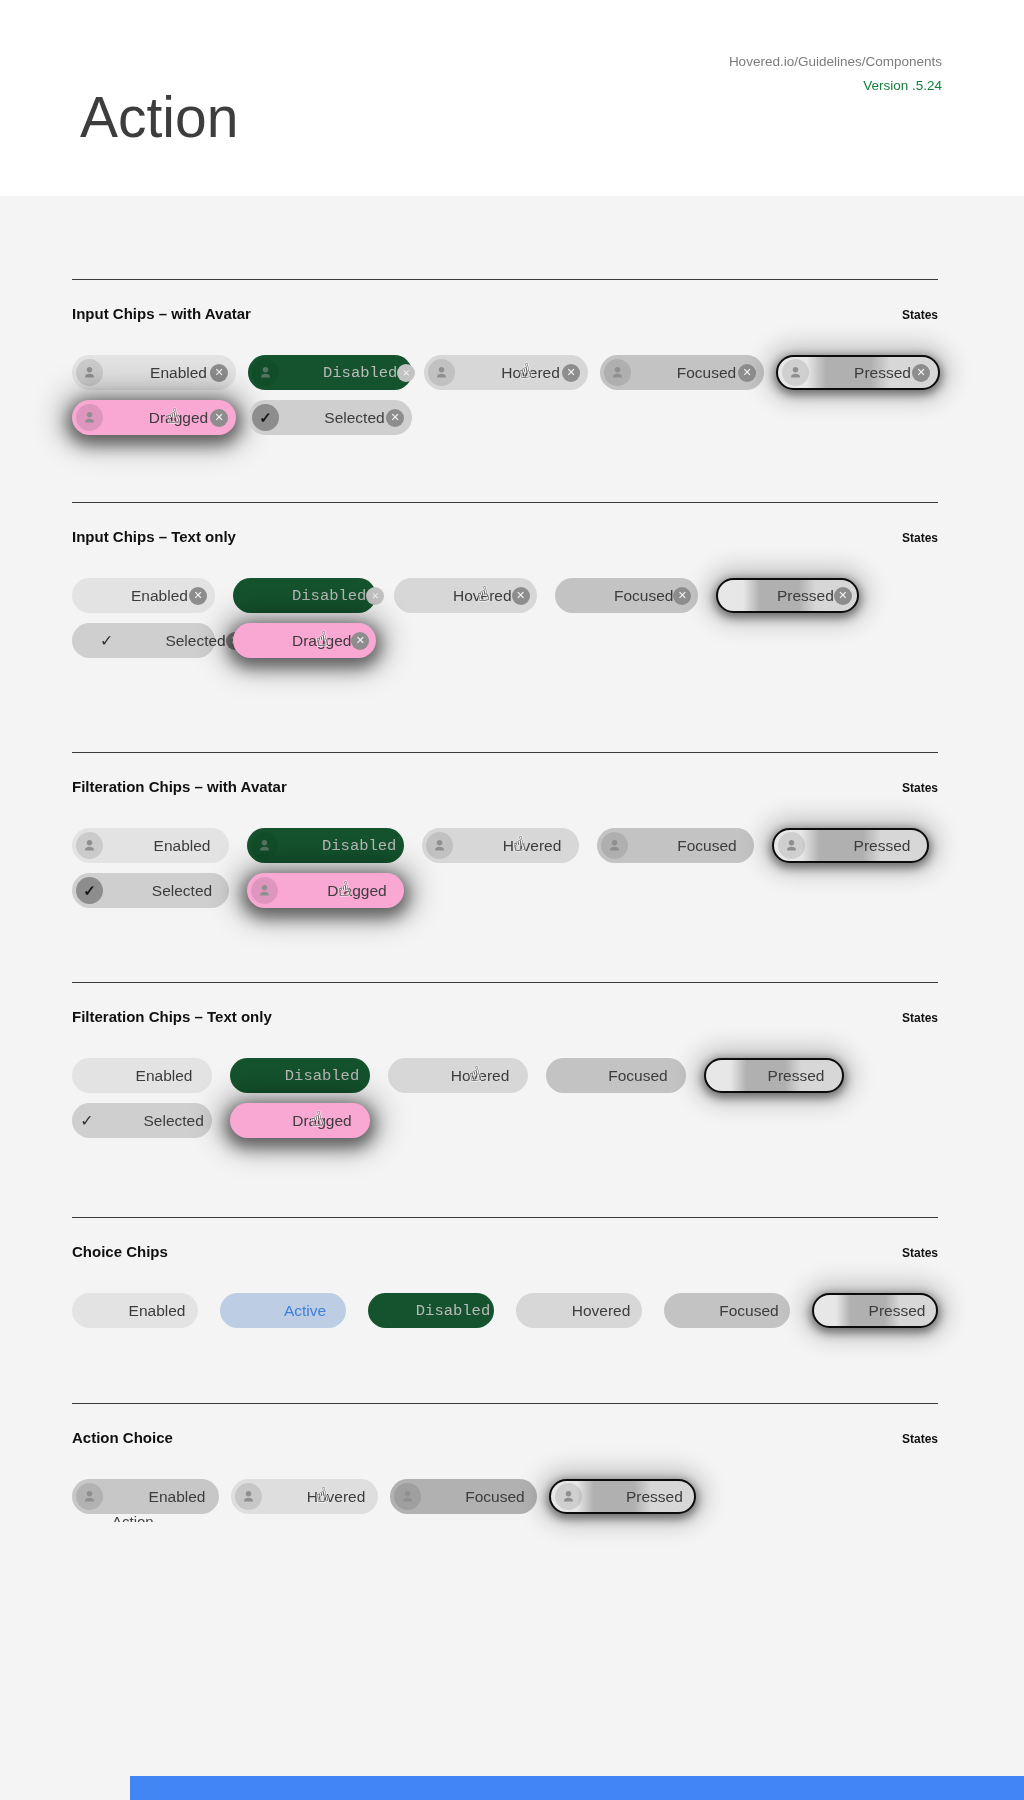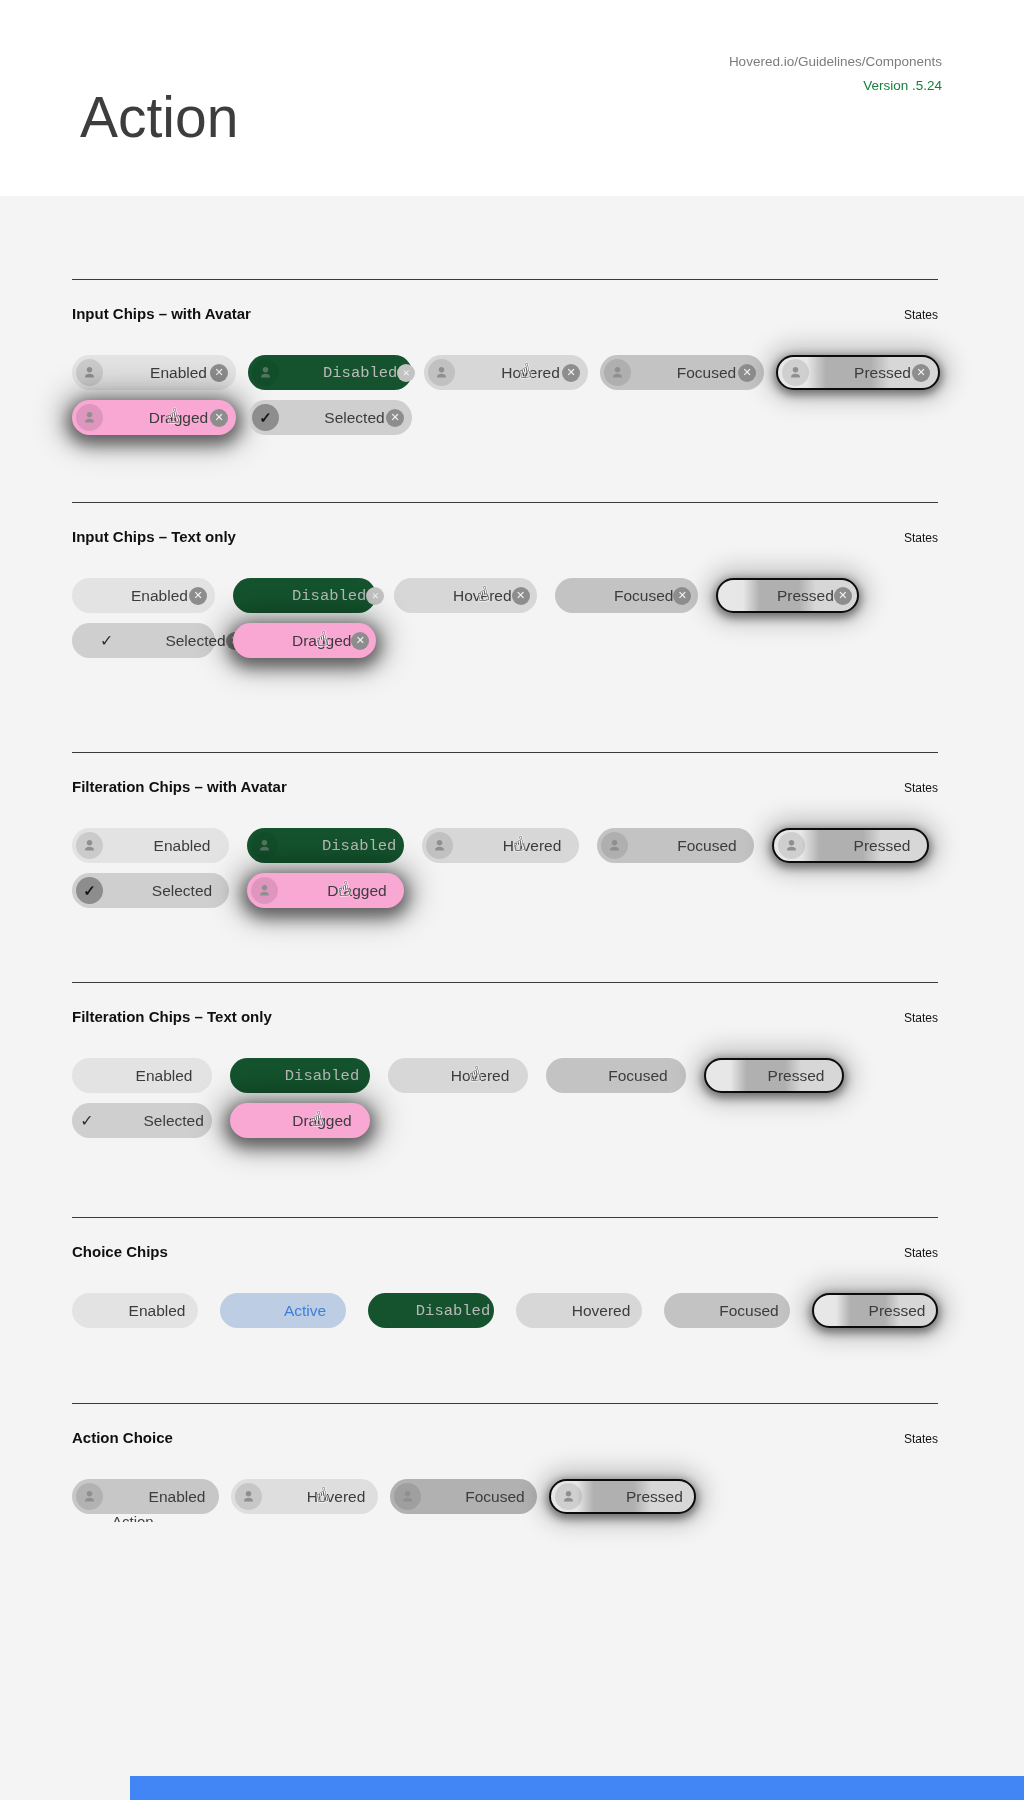--- a/index.html
+++ b/index.html
@@ -11,21 +11,21 @@
   .breadcrumb{position:absolute;top:54px;right:82px;font-size:13.5px;color:#7c7c7c;}
   .version{position:absolute;top:78px;right:82px;font-size:13.5px;color:#15803d;}
   .page-title{position:absolute;top:84px;left:80px;font-size:57px;color:#3d3d3d;font-weight:400;}
 
   .content{position:absolute;top:196px;left:0;width:1024px;height:1604px;}
 
   .section{position:absolute;left:72px;width:866px;}
   .section hr{margin:0;border:none;border-top:1px solid #3a3a3a;}
   .section-header{display:flex;justify-content:space-between;margin-top:25px;}
   .section-title{font-weight:bold;font-size:15px;color:#101010;}
-  .states-label{font-weight:normal;font-size:12px;color:#101010;margin-top:3px;}
+  .states-label{font-weight:bold;font-size:12px;color:#101010;margin-top:3px;}
 
   .row{position:absolute;left:0;display:flex;gap:18px;}
   .row1{top:76px;}
   .row2{top:121px;}
 
   .chip{
     position:relative;height:35px;border-radius:18px;box-sizing:border-box;
     display:inline-flex;align-items:center;
     font-size:15.5px;color:#3c3c3c;background:#e3e3e3;flex:none;
   }

